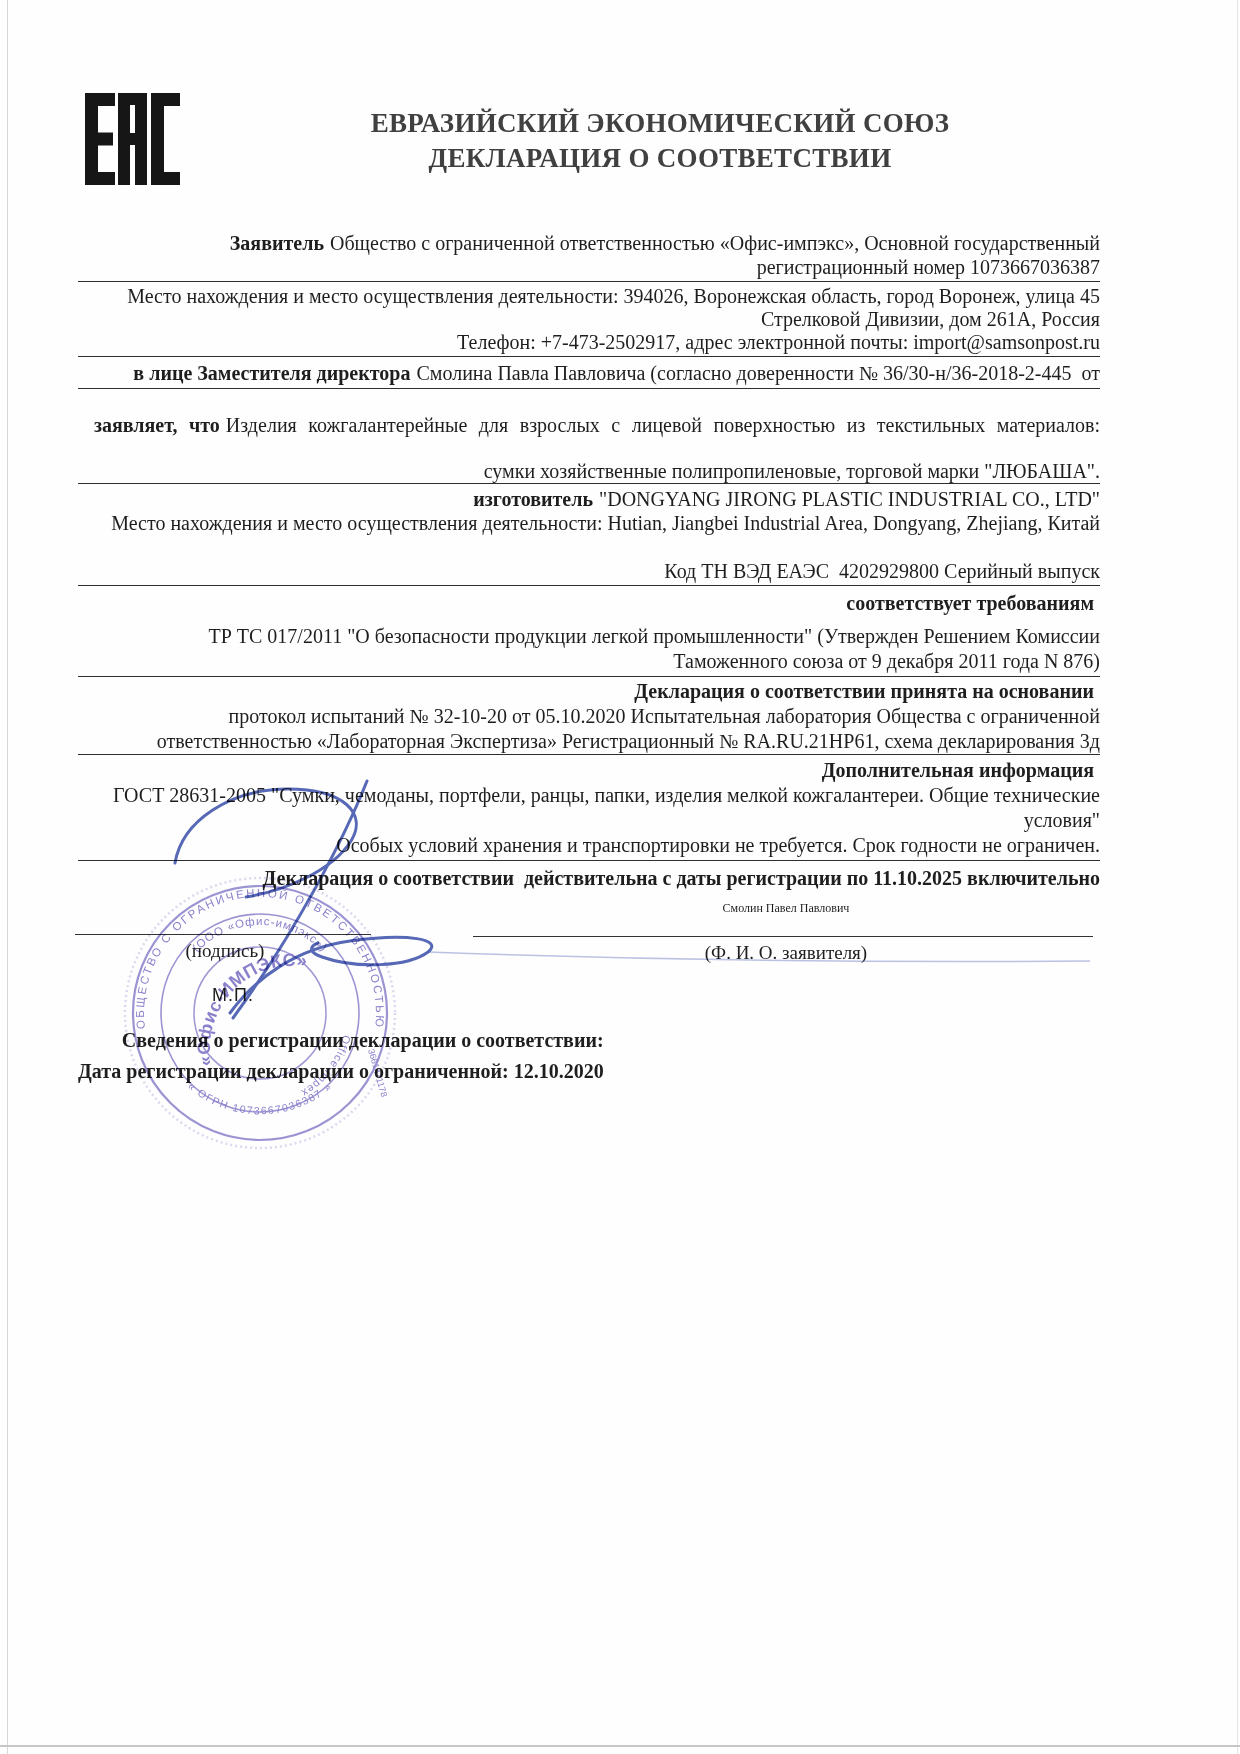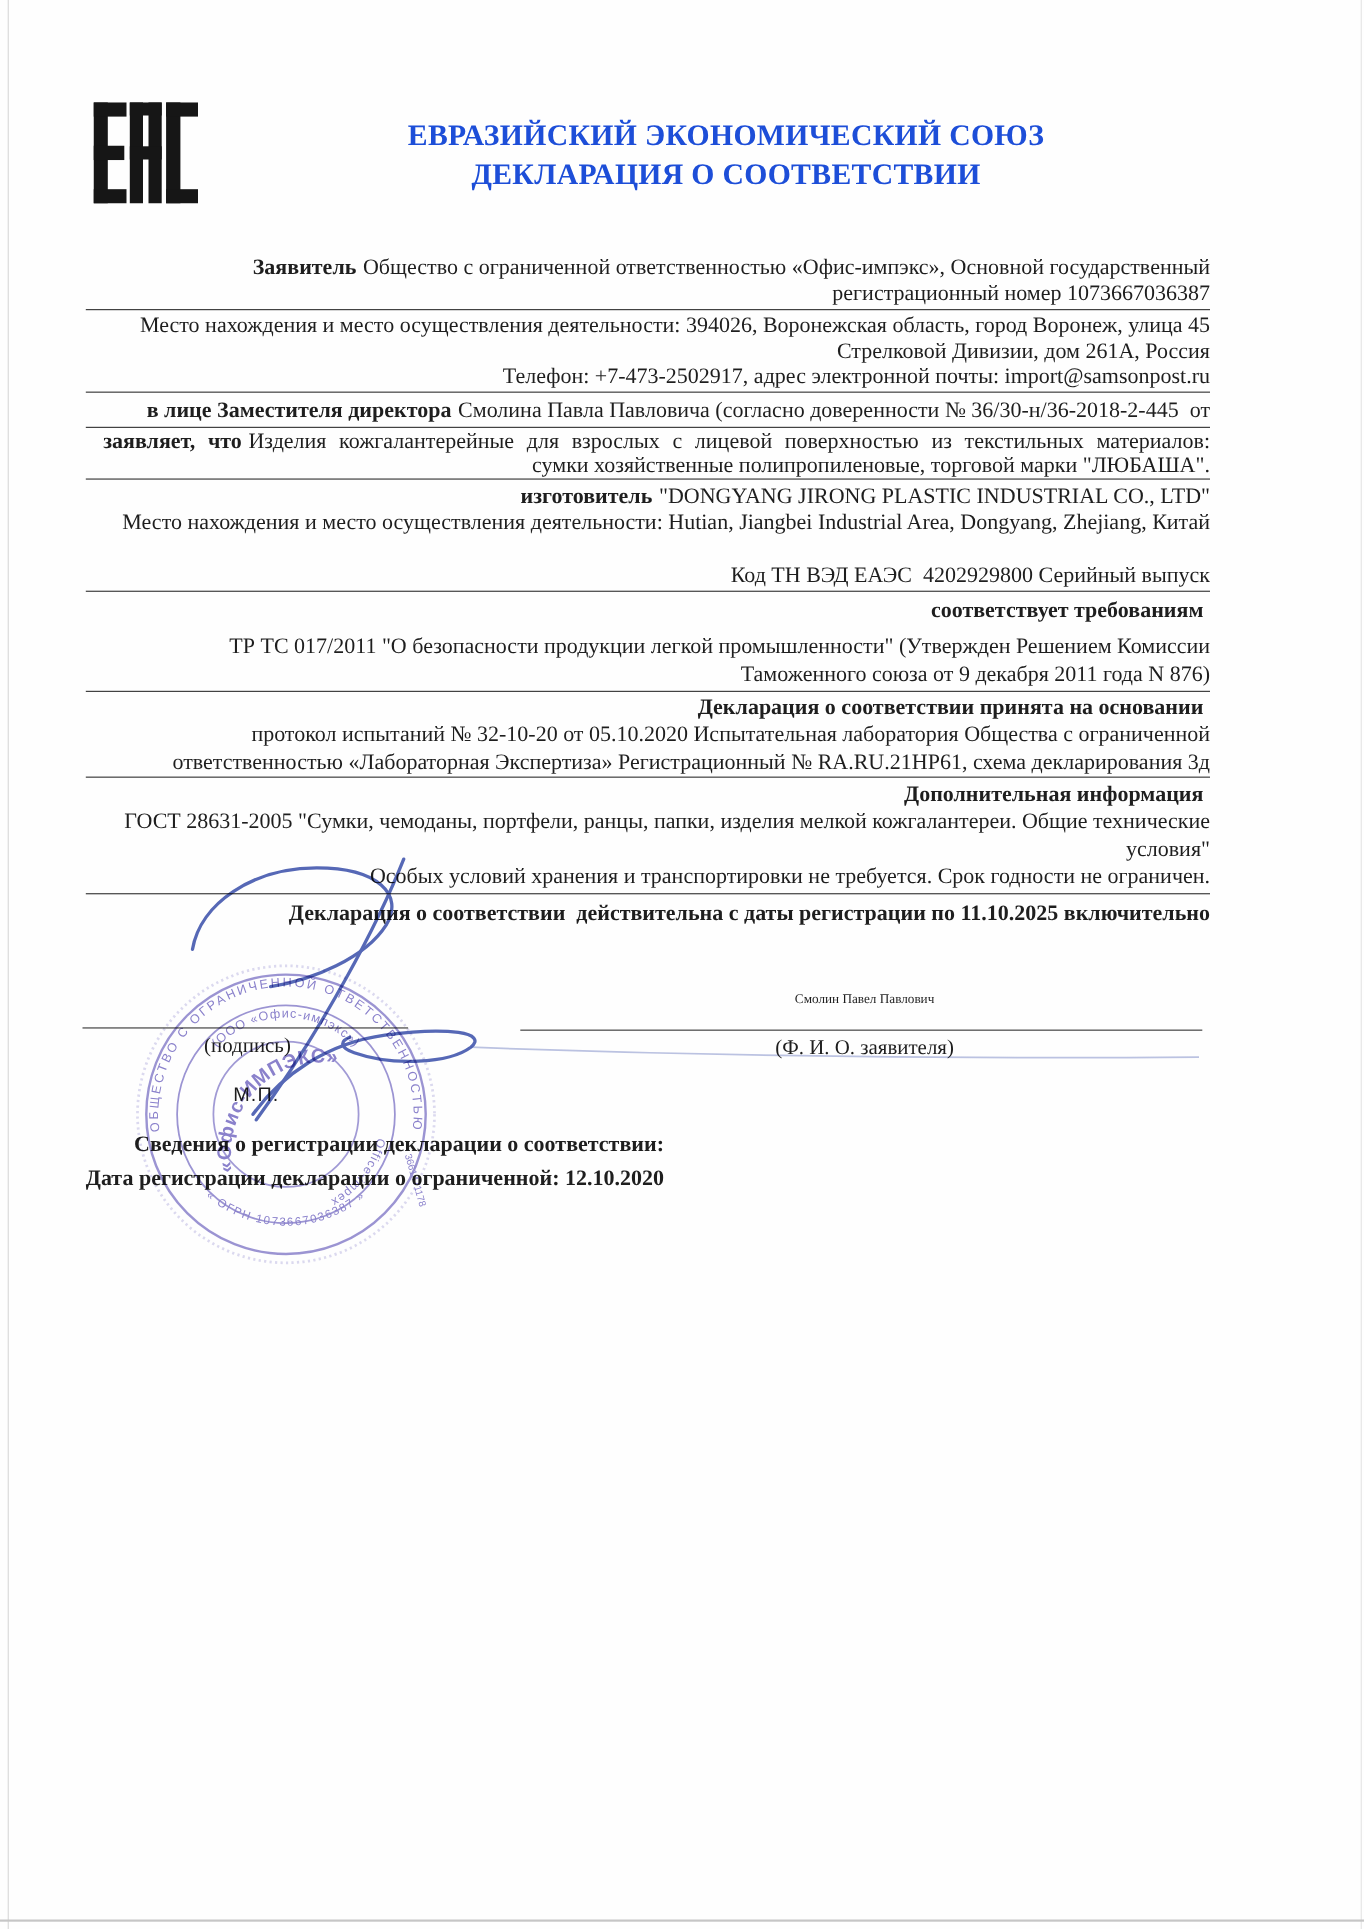--- a/index.html
+++ b/index.html
@@ -9,31 +9,31 @@
     font-family:"Liberation Serif", serif; color:#1e1e1e;
   }
   .edge-left   { position:absolute; left:7px; top:0; width:1px; height:1754px; background:#d8d8d8; }
   .edge-right  { position:absolute; right:2px; top:0; width:1px; height:1754px; background:#e4e4e4; }
   .edge-bottom { position:absolute; left:0; top:1745px; width:1240px; height:2px; background:#c6c6c6; }
 
   .eac { position:absolute; left:85px; top:93px; }
 
   .title {
     position:absolute; left:300px; top:106px; width:720px; text-align:center;
-    font-weight:bold; font-size:27px; line-height:35px; letter-spacing:.3px; color:#1d4ed8;
+    font-weight:bold; font-size:27px; line-height:35px; letter-spacing:.3px; color:#404040;
   }
 
   .doc-body { position:absolute; left:78px; top:231px; width:1022px; font-size:20px; }
   .ln { line-height:24px; white-space:pre;text-align:right; }
   .lead { font-weight:bold; margin-right:6px; }
   .row { border-top:1.6px solid #2e2e2e; }
   .r-a { border-top:none; padding-bottom:2px; }
   .r-b { padding:3px 0 2px; } .r-b .ln { line-height:23px; }
   .r-c { padding:4px 0 3px; }
-  .r-d { padding:2px 0 1px; } .r-d .ln { line-height:21.5px; }
+  .r-d { padding:2px 0 1px; } .r-d .ln { line-height:21.5px;margin-top:24px; }
   .r-d .just { word-spacing:6.5px; }
   .r-e { padding:3px 0 2px; }
   .r-f { padding:5px 0 2px; } .r-f .ln { line-height:25px; }
   .r-g { padding:2px 0 0;   } .r-g .ln { line-height:25px; }
   .r-h { padding:3px 0 2px; } .r-h .ln { line-height:25px; }
   .r-i { padding:5px 0 0; font-weight:bold; }
   .sp22 { height:24px; } .sp8 { height:8px; }
 
   .sig-line-left  { position:absolute; left:75px;  top:934px; width:296px; border-top:1.6px solid #333; }
   .sig-cap-left   { position:absolute; left:90px;  top:940px; width:270px; text-align:center; font-size:19px; }

